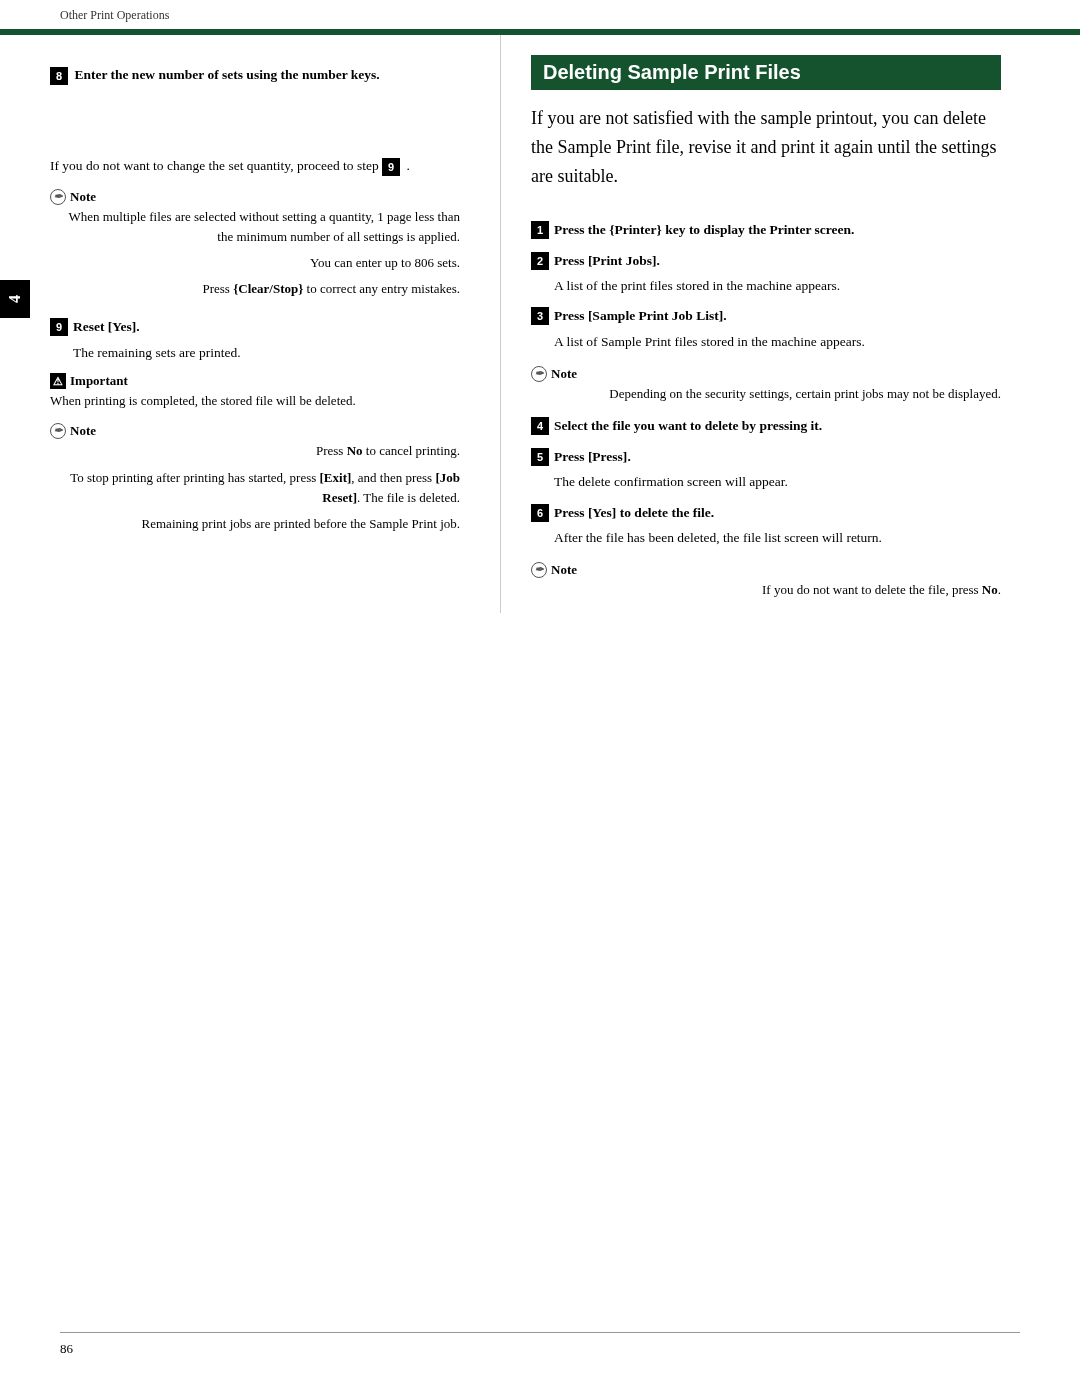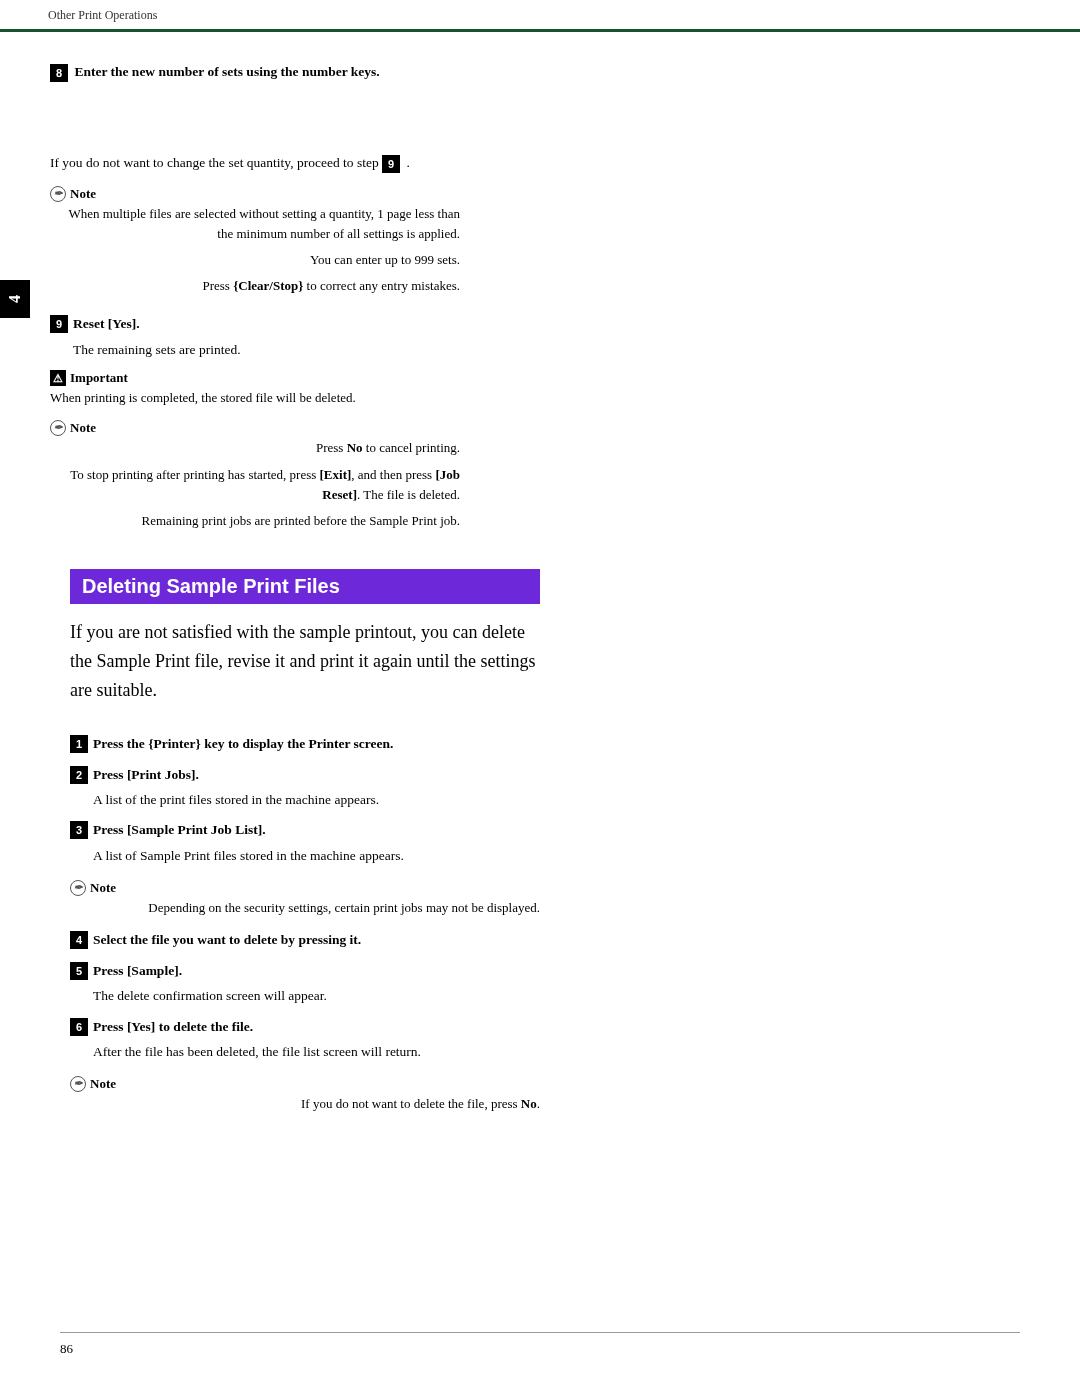--- a/index.html
+++ b/index.html
@@ -16,22 +16,22 @@
     .page-container {
       width: 1080px;
       min-height: 1397px;
       background: #fff;
       padding: 0;
       position: relative;
     }
 
     
     .header-bar {
-      border-bottom: 3px solid #14532d;
-      padding: 8px 60px 6px 48px;
+      border-bottom: 6px solid #14532d;
+      padding: 8px 60px 6px 60px;
       font-size: 12px;
       color: #333;
     }
 
     
     .chapter-tab {
       position: absolute;
       left: 0;
       top: 280px;
       width: 30px;
@@ -42,21 +42,21 @@
       transform: rotate(180deg);
       font-size: 16px;
       font-weight: bold;
       padding: 15px 6px;
       text-align: center;
     }
 
     
     .content-area {
       display: flex;
-      flex-direction: column;
+      flex-direction: row;
       padding: 0 50px 0 50px;
       margin-top: 0;
     }
 
     
     .left-column {
       width: 440px;
       padding-right: 30px;
       padding-top: 30px;
     }
@@ -64,21 +64,21 @@
     
     .right-column {
       width: 490px;
       padding-left: 20px;
       padding-top: 20px;
       border-left: none;
     }
 
     
     .section-title {
-      background: #6d28d9;
+      background: #14532d;
       color: #fff;
       font-size: 20px;
       font-weight: bold;
       padding: 6px 12px;
       margin-bottom: 14px;
       font-family: Arial, sans-serif;
     }
 
     .section-intro {
       font-size: 18px;
@@ -279,21 +279,21 @@
         <span>.</span>
       </div>
 
       <div class="note-box">
         <div class="note-heading">
           <span class="note-icon"><i>✒</i></span>
           <span>Note</span>
         </div>
         <div class="note-text">
           <p>When multiple files are selected without setting a quantity, 1 page less than the minimum number of all settings is applied.</p>
-          <p>You can enter up to 999 sets.</p>
+          <p>You can enter up to 806 sets.</p>
           <p>Press <span class="bold">{Clear/Stop}</span> to correct any entry mistakes.</p>
         </div>
       </div>
 
       <div class="step">
         <div class="step-heading">
           <span class="step-number">9</span>
           <span class="step-heading-text">Reset [Yes].</span>
         </div>
         <div class="step-body">The remaining sets are printed.</div>
@@ -363,21 +363,21 @@
       <div class="step">
         <div class="step-heading">
           <span class="step-number">4</span>
           <span class="step-heading-text">Select the file you want to delete by pressing it.</span>
         </div>
       </div>
 
       <div class="step">
         <div class="step-heading">
           <span class="step-number">5</span>
-          <span class="step-heading-text">Press <span class="bold">[Sample]</span>.</span>
+          <span class="step-heading-text">Press <span class="bold">[Press]</span>.</span>
         </div>
         <div class="step-body">The delete confirmation screen will appear.</div>
       </div>
 
       <div class="step">
         <div class="step-heading">
           <span class="step-number">6</span>
           <span class="step-heading-text">Press <span class="bold">[Yes]</span> to delete the file.</span>
         </div>
         <div class="step-body">After the file has been deleted, the file list screen will return.</div>

